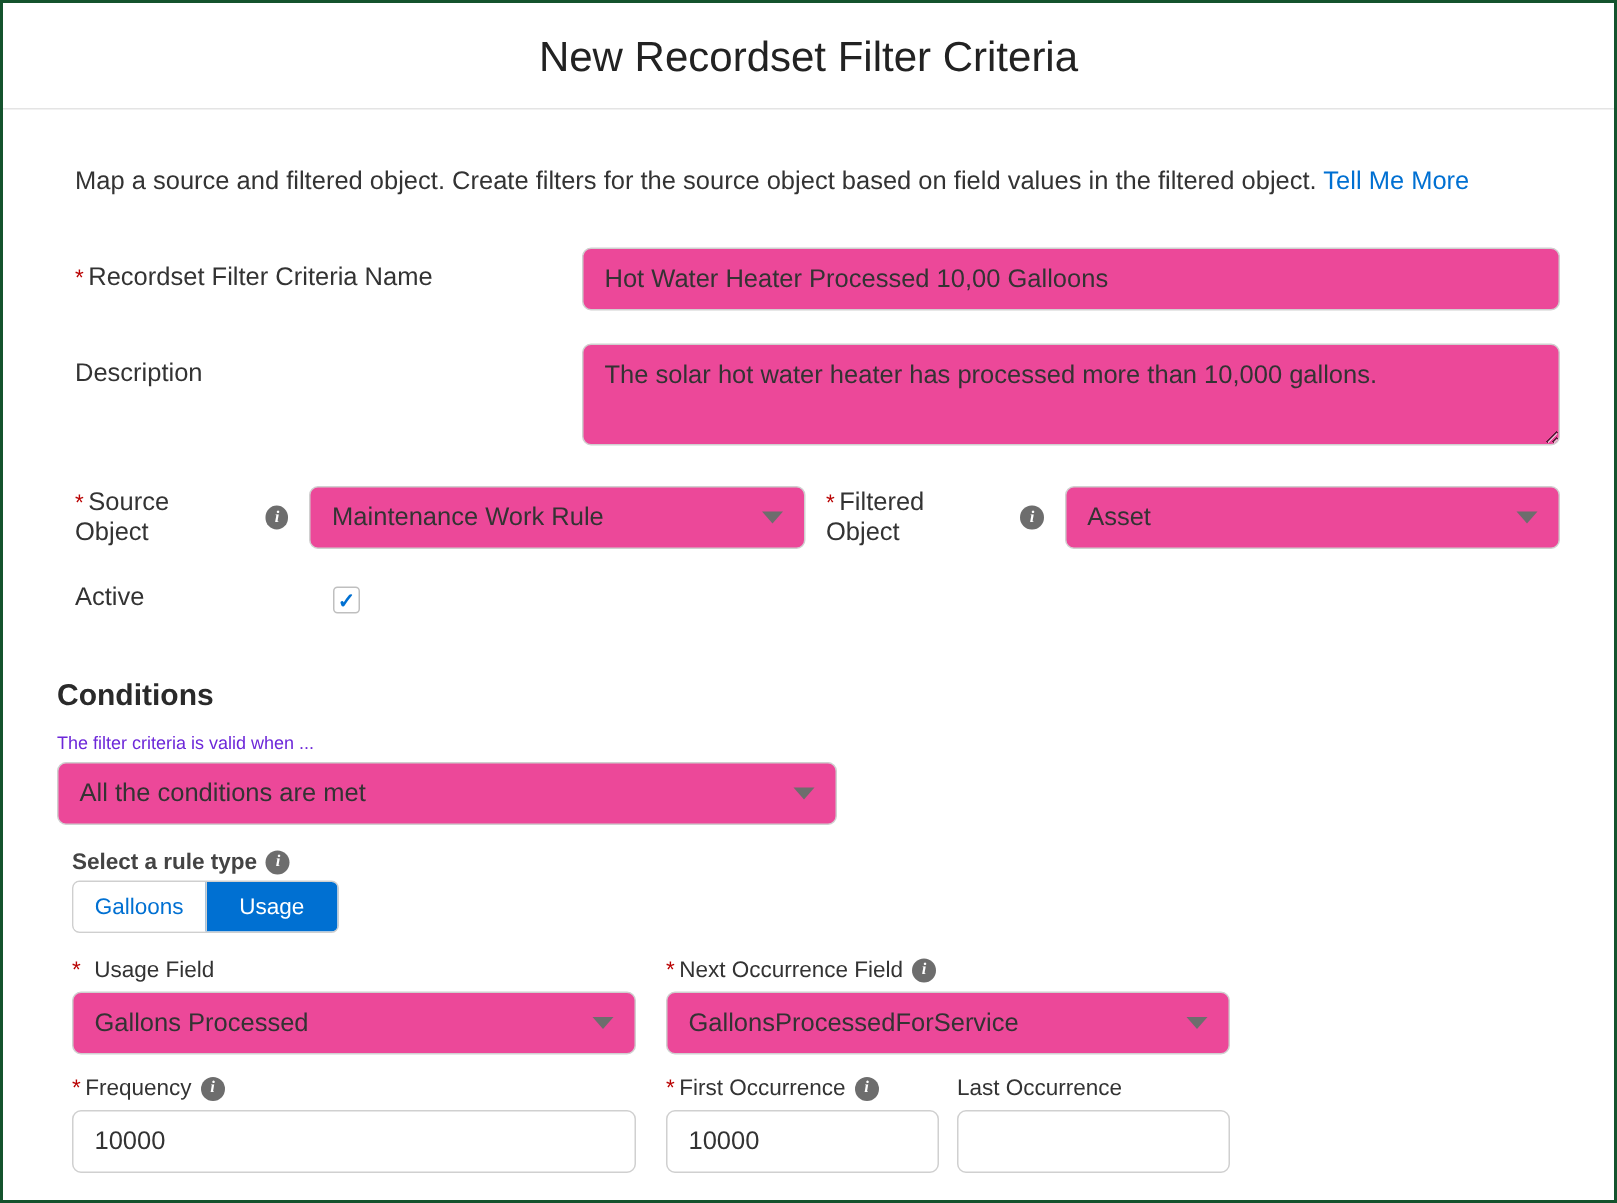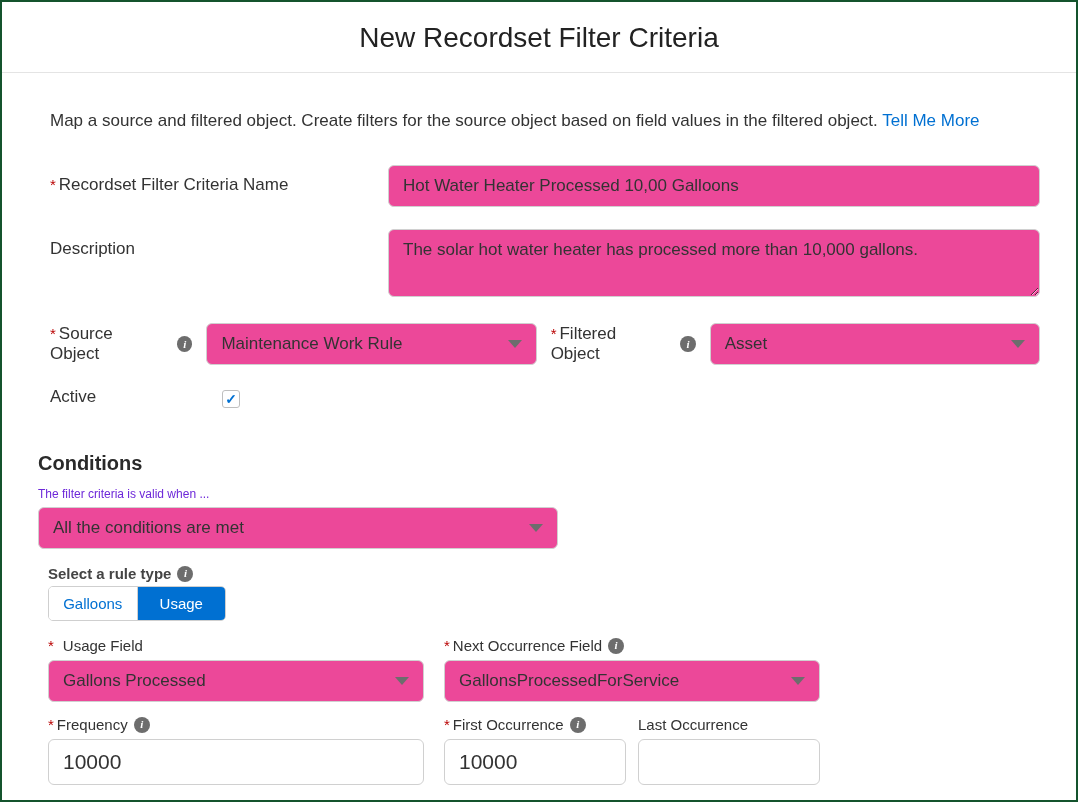--- a/index.html
+++ b/index.html
@@ -185,21 +185,21 @@
     margin-left:10px;
     margin-top:14px;
   }
   .small-col { width:376px; }
   .small-pair { display:flex; gap:12px; }
   .small-pair > div { flex:1; }
   .short-input {
     width:100%;
     border:1px solid #d0d0d0;
     border-radius:6px;
-    font-size:21px;
+    font-size:17px;
     color:#333;
     padding:10px 14px;
     background:#fff;
   }
 </style>
 </head>
 <body>
 
 <div class="frame">
   <div class="titlebar">

